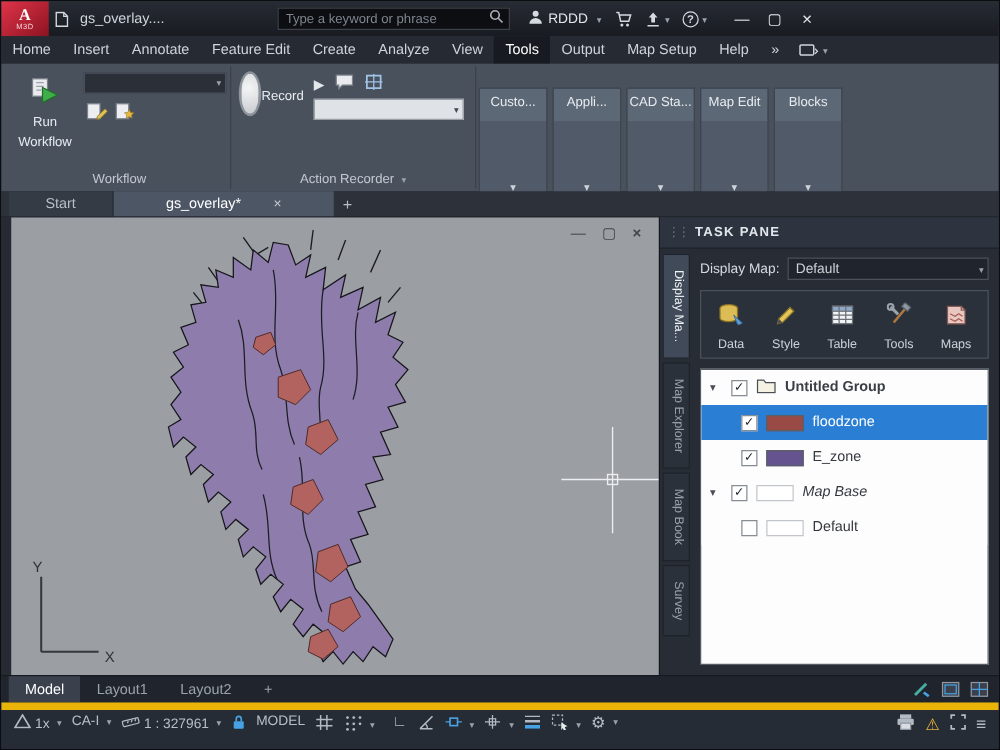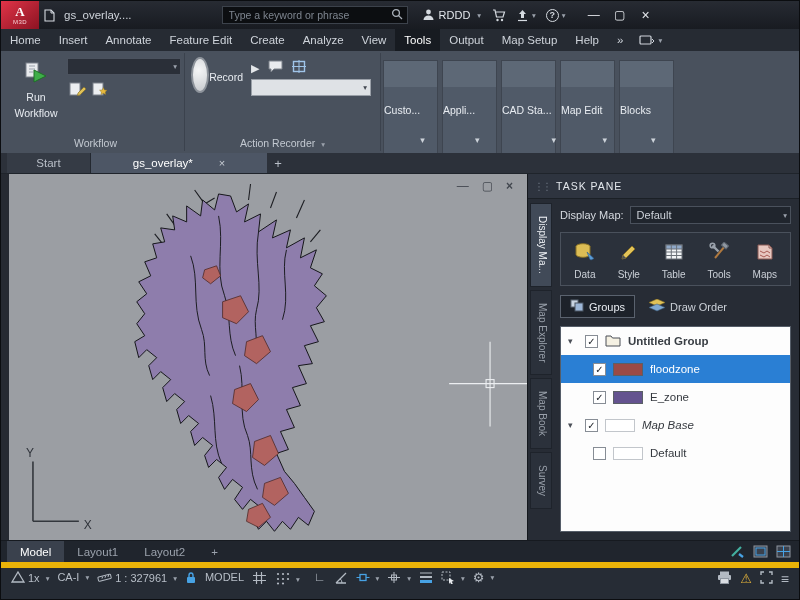--- a/index.html
+++ b/index.html
@@ -37,21 +37,21 @@
 .runbtn .lbl{font-size:10.5px;color:#e8ecf1;line-height:1.25;text-align:center;margin-top:3px}
 .wfcombo{position:absolute;left:60px;top:5px;width:114px;height:17px;background:#2a2f38;border:1px solid #4b525e;display:flex;align-items:center;justify-content:flex-end;padding-right:3px}
 .wficons{position:absolute;left:62px;top:28px;display:flex;gap:6px}
 .ar{width:196px}
 .recordwrap{position:absolute;left:6px;top:4px;width:52px;display:flex;flex-direction:row;align-items:center}
 .reccirc{width:36px;height:36px;border-radius:50%;background:radial-gradient(circle at 40% 35%,#f4f5f6,#c7cace);border:2px solid #8d939b}
 .reclbl{font-size:10.5px;color:#e8ecf1;margin-top:4px}
 .aricons{position:absolute;left:66px;top:6px;display:flex;gap:9px;align-items:center}
 .arcombo{position:absolute;left:66px;top:26px;width:120px;height:17px;background:#dfe2e6;border:1px solid #9aa0a8;display:flex;align-items:center;justify-content:flex-end;padding-right:3px}
 .arcombo .caret{color:#434851}
-.collapsed{width:55px;height:94px;margin:7px 2px 0;background:linear-gradient(#5d6876 0,#5d6876 26px,#505a68 26px);border:1px solid #3e4550;display:flex;flex-direction:row;align-items:center;cursor:pointer}
+.collapsed{width:55px;height:94px;margin:17px 2px 0;background:linear-gradient(#5d6876 0,#5d6876 26px,#505a68 26px);border:1px solid #3e4550;display:flex;flex-direction:column;align-items:center;cursor:pointer}
 .collapsed .clbl{font-size:10.5px;color:#e8ecf1;padding-top:5px;white-space:nowrap}
 .collapsed .ccaret{margin-top:auto;margin-bottom:8px;font-size:9px;color:#cdd3da}
 
 
 .doctabs{height:21px;background:#2c313a;display:flex;align-items:stretch;flex:0 0 21px;border-bottom:1px solid #1f242b;padding-left:6px}
 .dtab{display:flex;align-items:center;justify-content:center;font-size:11.5px;cursor:pointer}
 .dtab.start{width:84px;background:#353b45;color:#b9bfc8;border-right:1px solid #232830}
 .dtab.activedoc{width:176px;background:#4d5665;color:#fff;gap:26px}
 .dtab .x{font-size:11px;color:#c7ccd3}
 .dt-add{width:22px;display:flex;align-items:center;justify-content:center;color:#b9bfc8;font-size:13px;cursor:pointer}
@@ -60,21 +60,21 @@
 .main{flex:1;display:flex;min-height:0}
 .gutter{width:8px;background:#262a32}
 .canvas{flex:1;position:relative;background:#9b9ea3;overflow:hidden}
 .canvas svg.mapsvg{position:absolute;inset:0}
 .canvas-controls{position:absolute;top:6px;right:14px;display:flex;gap:13px;color:#42474f;font-size:12px}
 .canvas-controls span{cursor:pointer;line-height:1}
 
 
 .taskpane{width:272px;background:#272c35;border-left:1px solid #14181d;display:flex;flex-direction:column}
 .tp-header{height:25px;background:#2e343f;border-bottom:1px solid #1b2026;display:flex;align-items:center;padding-left:6px;gap:6px}
-.tp-title{font-size:10.5px;font-weight:normal;letter-spacing:1px;color:#e3e7ec}
+.tp-title{font-size:10.5px;font-weight:bold;letter-spacing:1px;color:#e3e7ec}
 .tp-dots{color:#6d7682;font-size:10px;letter-spacing:-2px}
 .tp-body{flex:1;display:flex;min-height:0}
 .vtabs{width:24px;display:flex;flex-direction:column;gap:3px;padding:4px 0 0 2px}
 .vtab{writing-mode:vertical-rl;font-size:10px;color:#99a0aa;background:#2b313b;border:1px solid #1e232b;padding:12px 3px;text-align:center;cursor:pointer;white-space:nowrap}
 .vtab.active{background:#414a58;color:#f0f3f7}
 .tp-content{flex:1;display:flex;flex-direction:column;padding:7px 8px 8px;min-height:0}
 .dmrow{display:flex;align-items:center;gap:6px}
 .dmlabel{font-size:11px;color:#d6dae0;white-space:nowrap}
 .dmselect{flex:1;height:18px;background:#20252d;border:1px solid #4a515c;display:flex;align-items:center;padding:0 3px 0 6px;cursor:pointer}
 .dmselect .val{flex:1;font-size:11px;color:#ccd1d8}
@@ -417,40 +417,20 @@
                     <path d="M3,3 h11 l3,3 v11 h-14 z" fill="#e7c7c0" stroke="#8a5a55"></path>
                     <path d="M14,3 v3 h3" fill="none" stroke="#8a5a55"></path>
                     <path d="M5,9 l4,2 3,-2 3,2" fill="none" stroke="#a85b54"></path>
                     <path d="M5,13 l4,2 3,-2 3,2" fill="none" stroke="#a85b54"></path>
                   </svg>
               </span>
               <span class="tlbl">Maps</span>
             </div>
           </div>
 
-          <div class="grprow">
-            <div class="groupsbtn">
-              <span>
-                <svg width="14" height="13" viewBox="0 0 14 13">
-                    <rect x="1" y="1" width="7" height="7" fill="#c9d4e2" stroke="#5d6774"></rect>
-                    <rect x="5" y="4" width="8" height="8" fill="#9db7d8" stroke="#4a5562"></rect>
-                  </svg>
-              </span>
-              <span>Groups</span>
-            </div>
-            <div class="draworder">
-              <span>
-                <svg width="16" height="13" viewBox="0 0 16 13">
-                    <path d="M8,0 L16,3.5 8,7 0,3.5 Z" fill="#e0c258" stroke="#8a7226" stroke-width=".6"></path>
-                    <path d="M8,5 L16,8.5 8,12 0,8.5 Z" fill="#7fa8d0" stroke="#3c5a78" stroke-width=".6"></path>
-                  </svg>
-              </span>
-              <span>Draw Order</span>
-            </div>
-          </div>
 
           <div class="tree">
             <div class="trow">
               <span class="chev">▾</span>
               <span class="cb">
                   <span>✓</span>
                 </span>
               <span>
                 <svg width="16" height="13" viewBox="0 0 16 13">
                     <path d="M1,2 h5 l1.5,2 H15 v8 H1 Z" fill="#f5f1e3" stroke="#4a4f57"></path>

